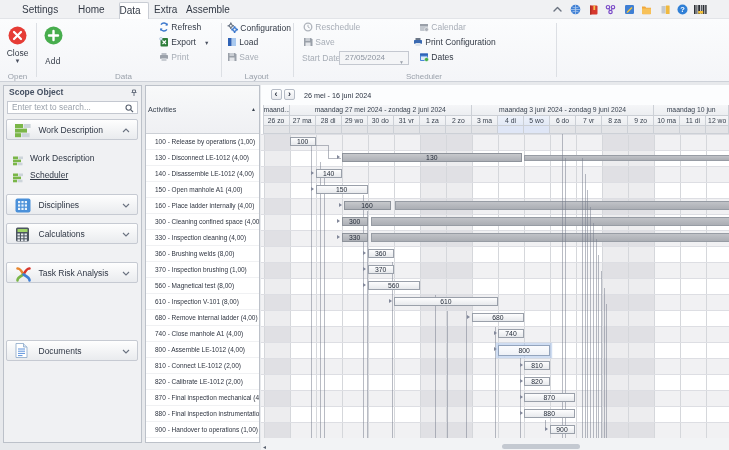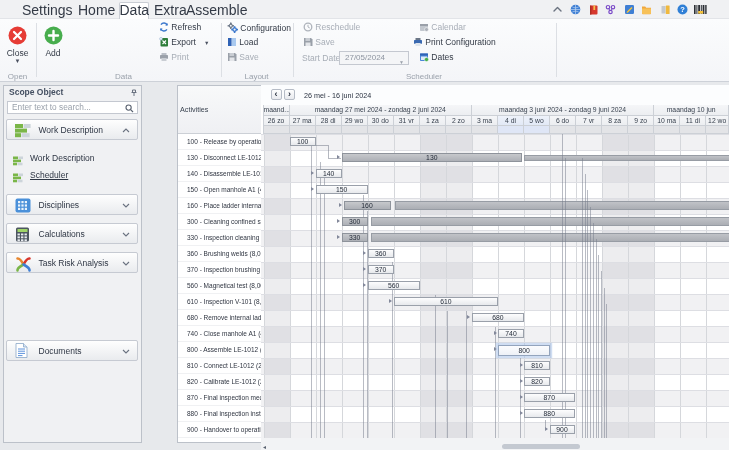--- a/index.html
+++ b/index.html
@@ -1,39 +1,39 @@
 <!DOCTYPE html>
 <html><head><meta charset="utf-8"><style>
 *{margin:0;padding:0;box-sizing:border-box;font-family:"Liberation Sans",sans-serif;}
 html,body{width:729px;height:450px;overflow:hidden;}
 body{position:relative;background:#e7e9ec;}
 .abs{position:absolute;}
 
 #tabbar{left:0;top:0;width:729px;height:19px;background:#f0f1f3;border-bottom:1px solid #e2e4e8;}
-.tab{position:absolute;top:3px;height:15px;line-height:14px;font-size:14px;color:#333a46;text-align:center;}
+.tab{position:absolute;top:3px;height:15px;line-height:14px;font-size:10px;color:#333a46;text-align:left;}
 .tab.active{background:#fff;border:1px solid #c9cdd4;border-bottom:none;border-radius:2px 2px 0 0;top:2px;height:18px;line-height:15px;}
 
 #ribbon{left:0;top:19px;width:729px;height:63px;background:linear-gradient(#fbfcfd,#f4f5f8);border-bottom:1px solid #cdd1d8;}
 .rsep{position:absolute;top:4px;height:54px;width:1px;background:#dcdfe4;}
 .glabel{position:absolute;top:52.5px;height:11px;font-size:8px;color:#9aa1ab;text-align:center;}
 .bigbtn{position:absolute;top:6.5px;text-align:center;font-size:8.5px;color:#333a46;}
 .smallrow{position:absolute;height:11px;font-size:8.5px;color:#333a46;white-space:nowrap;}
 .smallrow.dis{color:#a7adb6;}
 
 #lpanel{left:3px;top:85px;width:139px;height:358px;background:#f0f1f3;border:1px solid #bcc1c9;}
 #lptitle{left:5px;top:1px;font-size:8.5px;font-weight:bold;color:#455062;}
 #lsearch{left:3px;top:15px;width:131px;height:13px;background:#fff;border:1px solid #c4c8d0;font-size:8.3px;color:#9aa1ab;line-height:11px;padding-left:4px;}
 .acc{position:absolute;left:2px;width:132px;height:21px;background:linear-gradient(#fefefe,#e9ebee);border:1px solid #c6cad2;border-radius:2px;}
 .acc .t{position:absolute;left:31.5px;top:5px;font-size:8.5px;color:#2e3644;}
 .acc .ch{position:absolute;right:7px;top:8px;}
 .acc .ch svg{display:block;}
 .acc>span:first-child svg{display:block;}
 .subitem{position:absolute;left:26px;font-size:8.5px;color:#2e3644;}
 
-#acts{left:145px;top:85px;width:115px;height:358px;background:#fff;border:1px solid #bcc1c9;margin-left:32px;}
+#acts{left:145px;top:85px;width:115px;height:358px;background:#fff;border:1px solid #bcc1c9;}
 #acthead{left:0;top:0;width:113px;height:48px;background:linear-gradient(#f8f9fa,#eff0f3);border-bottom:1px solid #ccd0d6;}
 .actrow{position:absolute;left:0;width:113px;height:16px;font-size:6.5px;color:#2e3440;line-height:16px;padding-left:9px;white-space:nowrap;overflow:hidden;border-bottom:1px solid #f0f1f3;}
 
 #gantt{left:261px;top:85px;width:468px;height:365px;background:#fff;}
 .hcell{position:absolute;background:linear-gradient(#f5f6f8,#eceef1);border-right:1px solid #ccd0d6;border-bottom:1px solid #ccd0d6;font-size:6.8px;color:#39424f;text-align:center;overflow:hidden;white-space:nowrap;}
 .bar{position:absolute;height:9.6px;border:1px solid #9aa0aa;background:linear-gradient(#fdfdfe,#e7e9ec);font-size:6.8px;color:#1f2734;text-align:center;line-height:8px;}
 .bar.dark{background:linear-gradient(#c6c8cc,#adb0b6);border-color:#8e939b;}
 .bar.sel{border:1px solid #93a4bd;box-shadow:0 0 0 2.2px rgba(175,198,233,.6);background:linear-gradient(#fbfcfe,#eef1f7);height:10.6px;line-height:9px;}
 .ext{position:absolute;background:linear-gradient(#c0c2c7,#abaeb4);border:1px solid #979ca4;}
 .vline{position:absolute;width:1px;background:rgba(116,122,138,.5);}
@@ -98,21 +98,21 @@
 <div class="glabel" style="left:36px;width:175px;">Data</div>
 <div class="glabel" style="left:221px;width:71px;">Layout</div>
 <div class="glabel" style="left:293px;width:262px;">Scheduler</div>
 <div class="bigbtn" style="left:-12.5px;width:60px;"><svg width="19" height="19" viewBox="0 0 19 19">
         <circle cx="9.5" cy="9.5" r="9" fill="#e63c35"></circle>
         <path d="M6 6 L13 13 M13 6 L6 13" stroke="#fff" stroke-width="2.2" stroke-linecap="round"></path>
       </svg><div style="margin-top:1px;">Close</div><div style="margin-top:0px;font-size:6px;color:#4a5160;">▼</div></div>
 <div class="bigbtn" style="left:23px;width:60px;"><svg width="19" height="19" viewBox="0 0 19 19">
         <circle cx="9.5" cy="9.5" r="9" fill="#47ad4d"></circle>
         <path d="M9.5 5 v9 M5 9.5 h9" stroke="#fff" stroke-width="2.4" stroke-linecap="round"></path>
-      </svg><div style="margin-top:1px;">Add</div></div>
+      </svg><div style="margin-top:10px;font-family:Liberation Mono, monospace;">Add</div></div>
 <div class="smallrow" style="left:159px;top:3px;width:70px;"><span style="display:inline-block;vertical-align:-2px;"><svg width="10" height="10" viewBox="0 0 10 10">
           <path d="M8.2 3.2 A3.6 3.6 0 0 0 2 2.6 M1.6 6.8 A3.6 3.6 0 0 0 7.9 7.4" fill="none" stroke="#3b77cc" stroke-width="1.5"></path>
           <path d="M8.6 1 v2.4 h-2.4 z" fill="#3b77cc"></path>
           <path d="M1.2 9 v-2.4 h2.4 z" fill="#3b77cc"></path>
         </svg></span> Refresh</div>
 <div class="smallrow" style="left:159px;top:17.5px;width:70px;"><span style="display:inline-block;vertical-align:-2px;"><svg width="10" height="10" viewBox="0 0 10 10">
           <rect x="1.5" y="1" width="7.5" height="8.5" rx="0.8" fill="#2e7d3a"></rect>
           <path d="M3.5 3.5 L7 7 M7 3.5 L3.5 7" stroke="#fff" stroke-width="1.1"></path>
           <circle cx="2" cy="1.8" r="1.4" fill="#eaf2fa" stroke="#8aa7c8" stroke-width=".5"></circle>
         </svg></span> Export<span style="font-size:5.5px;color:#4a5160;margin-left:8px;">▼</span></div>
@@ -257,21 +257,21 @@
           </g>
         </svg>
       </span>
       <span class="t">Calculations</span>
       <span class="ch">
         <svg width="8" height="5" viewBox="0 0 8 5">
           <path d="M1 1 L4 4 L7 1" fill="none" stroke="#6a7280" stroke-width="1.1"></path>
         </svg>
       </span>
     </div>
-<div class="acc" style="top:166px;">
+<div class="acc" style="top:176px;">
       <span style="position:absolute;left:8px;top:2.5px;">
         <svg width="17" height="17" viewBox="0 0 17 17">
           <path d="M2.5 2.5 Q5 2 8.5 8.5" fill="none" stroke="#e8872f" stroke-width="2.6" stroke-linecap="round"></path>
           <path d="M14.5 2.5 Q12 2 8.5 8.5" fill="none" stroke="#d8352b" stroke-width="2.6" stroke-linecap="round"></path>
           <path d="M2.5 14.5 Q2 12 8.5 8.5" fill="none" stroke="#7ab648" stroke-width="2.6" stroke-linecap="round"></path>
           <path d="M14.5 14.5 Q15 12 8.5 8.5" fill="none" stroke="#3f7fd4" stroke-width="2.6" stroke-linecap="round"></path>
         </svg>
       </span>
       <span class="t">Task Risk Analysis</span>
       <span class="ch">

